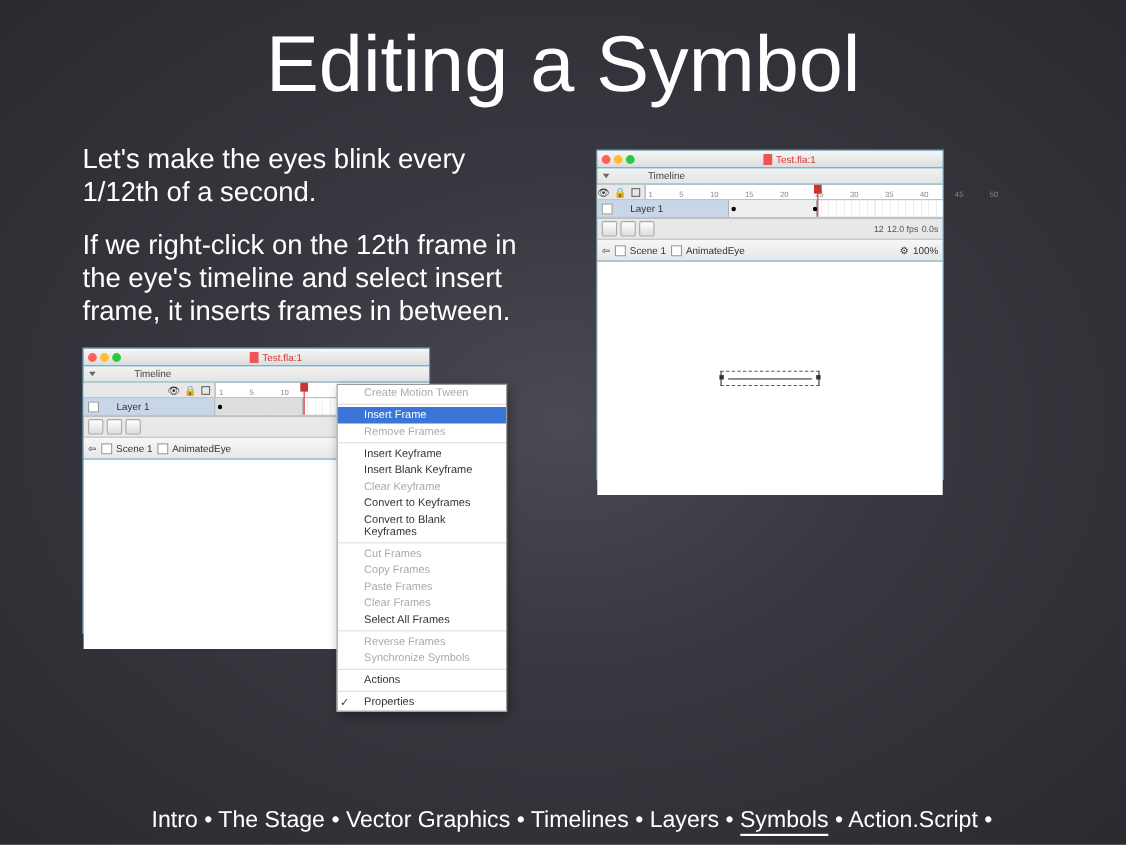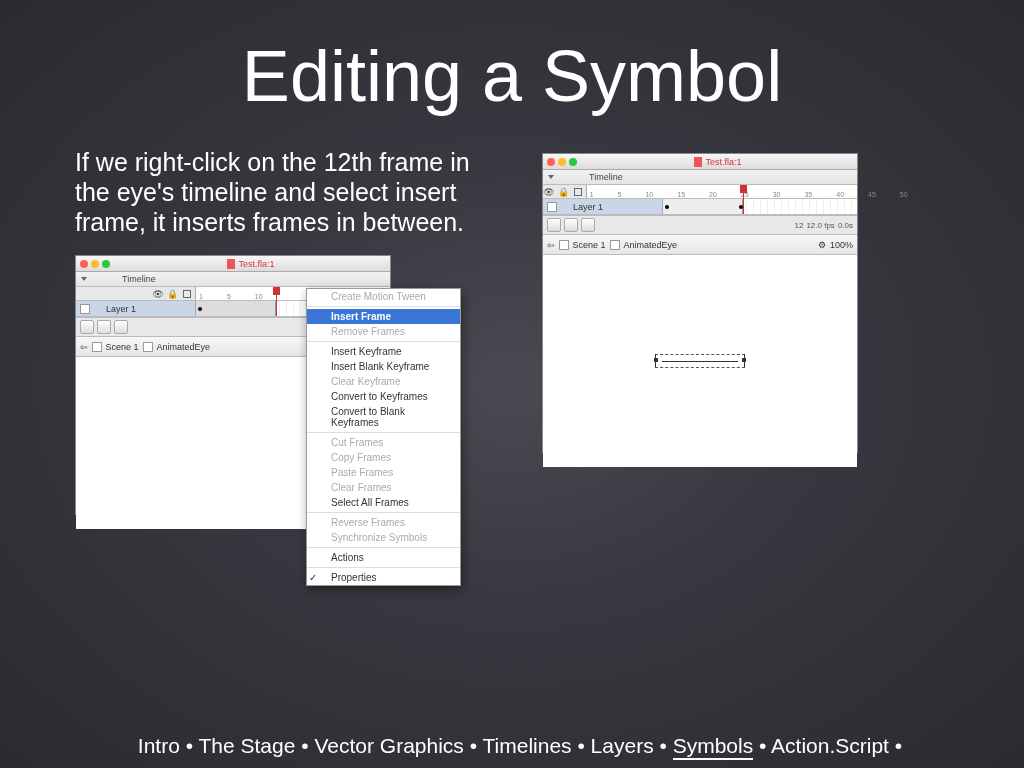--- a/index.html
+++ b/index.html
@@ -7,21 +7,21 @@
   body {
     background: radial-gradient(ellipse at center, #4a4a52 0%, #383840 40%, #2a2a30 100%);
     font-family: Arial, Helvetica, sans-serif;
     color: #fff;
     position: relative;
   }
   .title {
     text-align: center;
     font-size: 72px;
     font-weight: normal;
-    padding-top: 35px;
+    padding-top: 18px;
     letter-spacing: 0px;
   }
   .columns {
     display: flex;
     justify-content: space-between;
     padding: 30px 75px 0 75px;
     gap: 60px;
   }
   .col { flex: 1; }
   .para {
@@ -143,21 +143,21 @@
     top: 32px;
     width: 155px;
     background:#fff;
     border:1px solid #999;
     box-shadow: 2px 4px 10px rgba(0,0,0,0.4);
     font-size:10px;
     color:#333;
     z-index: 5;
   }
   .ctx .item { padding:2px 24px; }
-  .ctx .item.hl { background:#3a75d8; color:#fff;font-weight:bold; }
+  .ctx .item.hl { background:#3a75d8; color:#fff; }
   .ctx .item.dis { color:#aaa; }
   .ctx hr { border:none; border-top:1px solid #ddd; margin:2px 0; }
   .ctx .check::before { content:"✓"; position:absolute; left:2px; }
   .ctx .item { position:relative; }
   
   .footer {
     position:absolute;
     bottom: 10px;
     left:16px; right:0;
     text-align:center;
@@ -166,20 +166,21 @@
   }
   .underline { border-bottom: 2px solid #fff; padding-bottom:1px; }
 </style>
 </head>
 <body>
 
 <h1 class="title">Editing a Symbol</h1>
 
 <div class="columns">
   <div class="col">
+    <p class="para">Let's make the eyes blink every 1/12th of a second.</p>
     <p class="para">If we right-click on the 12th frame in the eye's timeline and select insert frame, it inserts frames in between.</p>
 
     <div class="shot shot-left">
       <div class="titlebar">
         <div class="traffic">
           <span class="t-red"></span>
           <span class="t-yel"></span>
           <span class="t-grn"></span>
         </div>
         <div class="titlebar-center">

